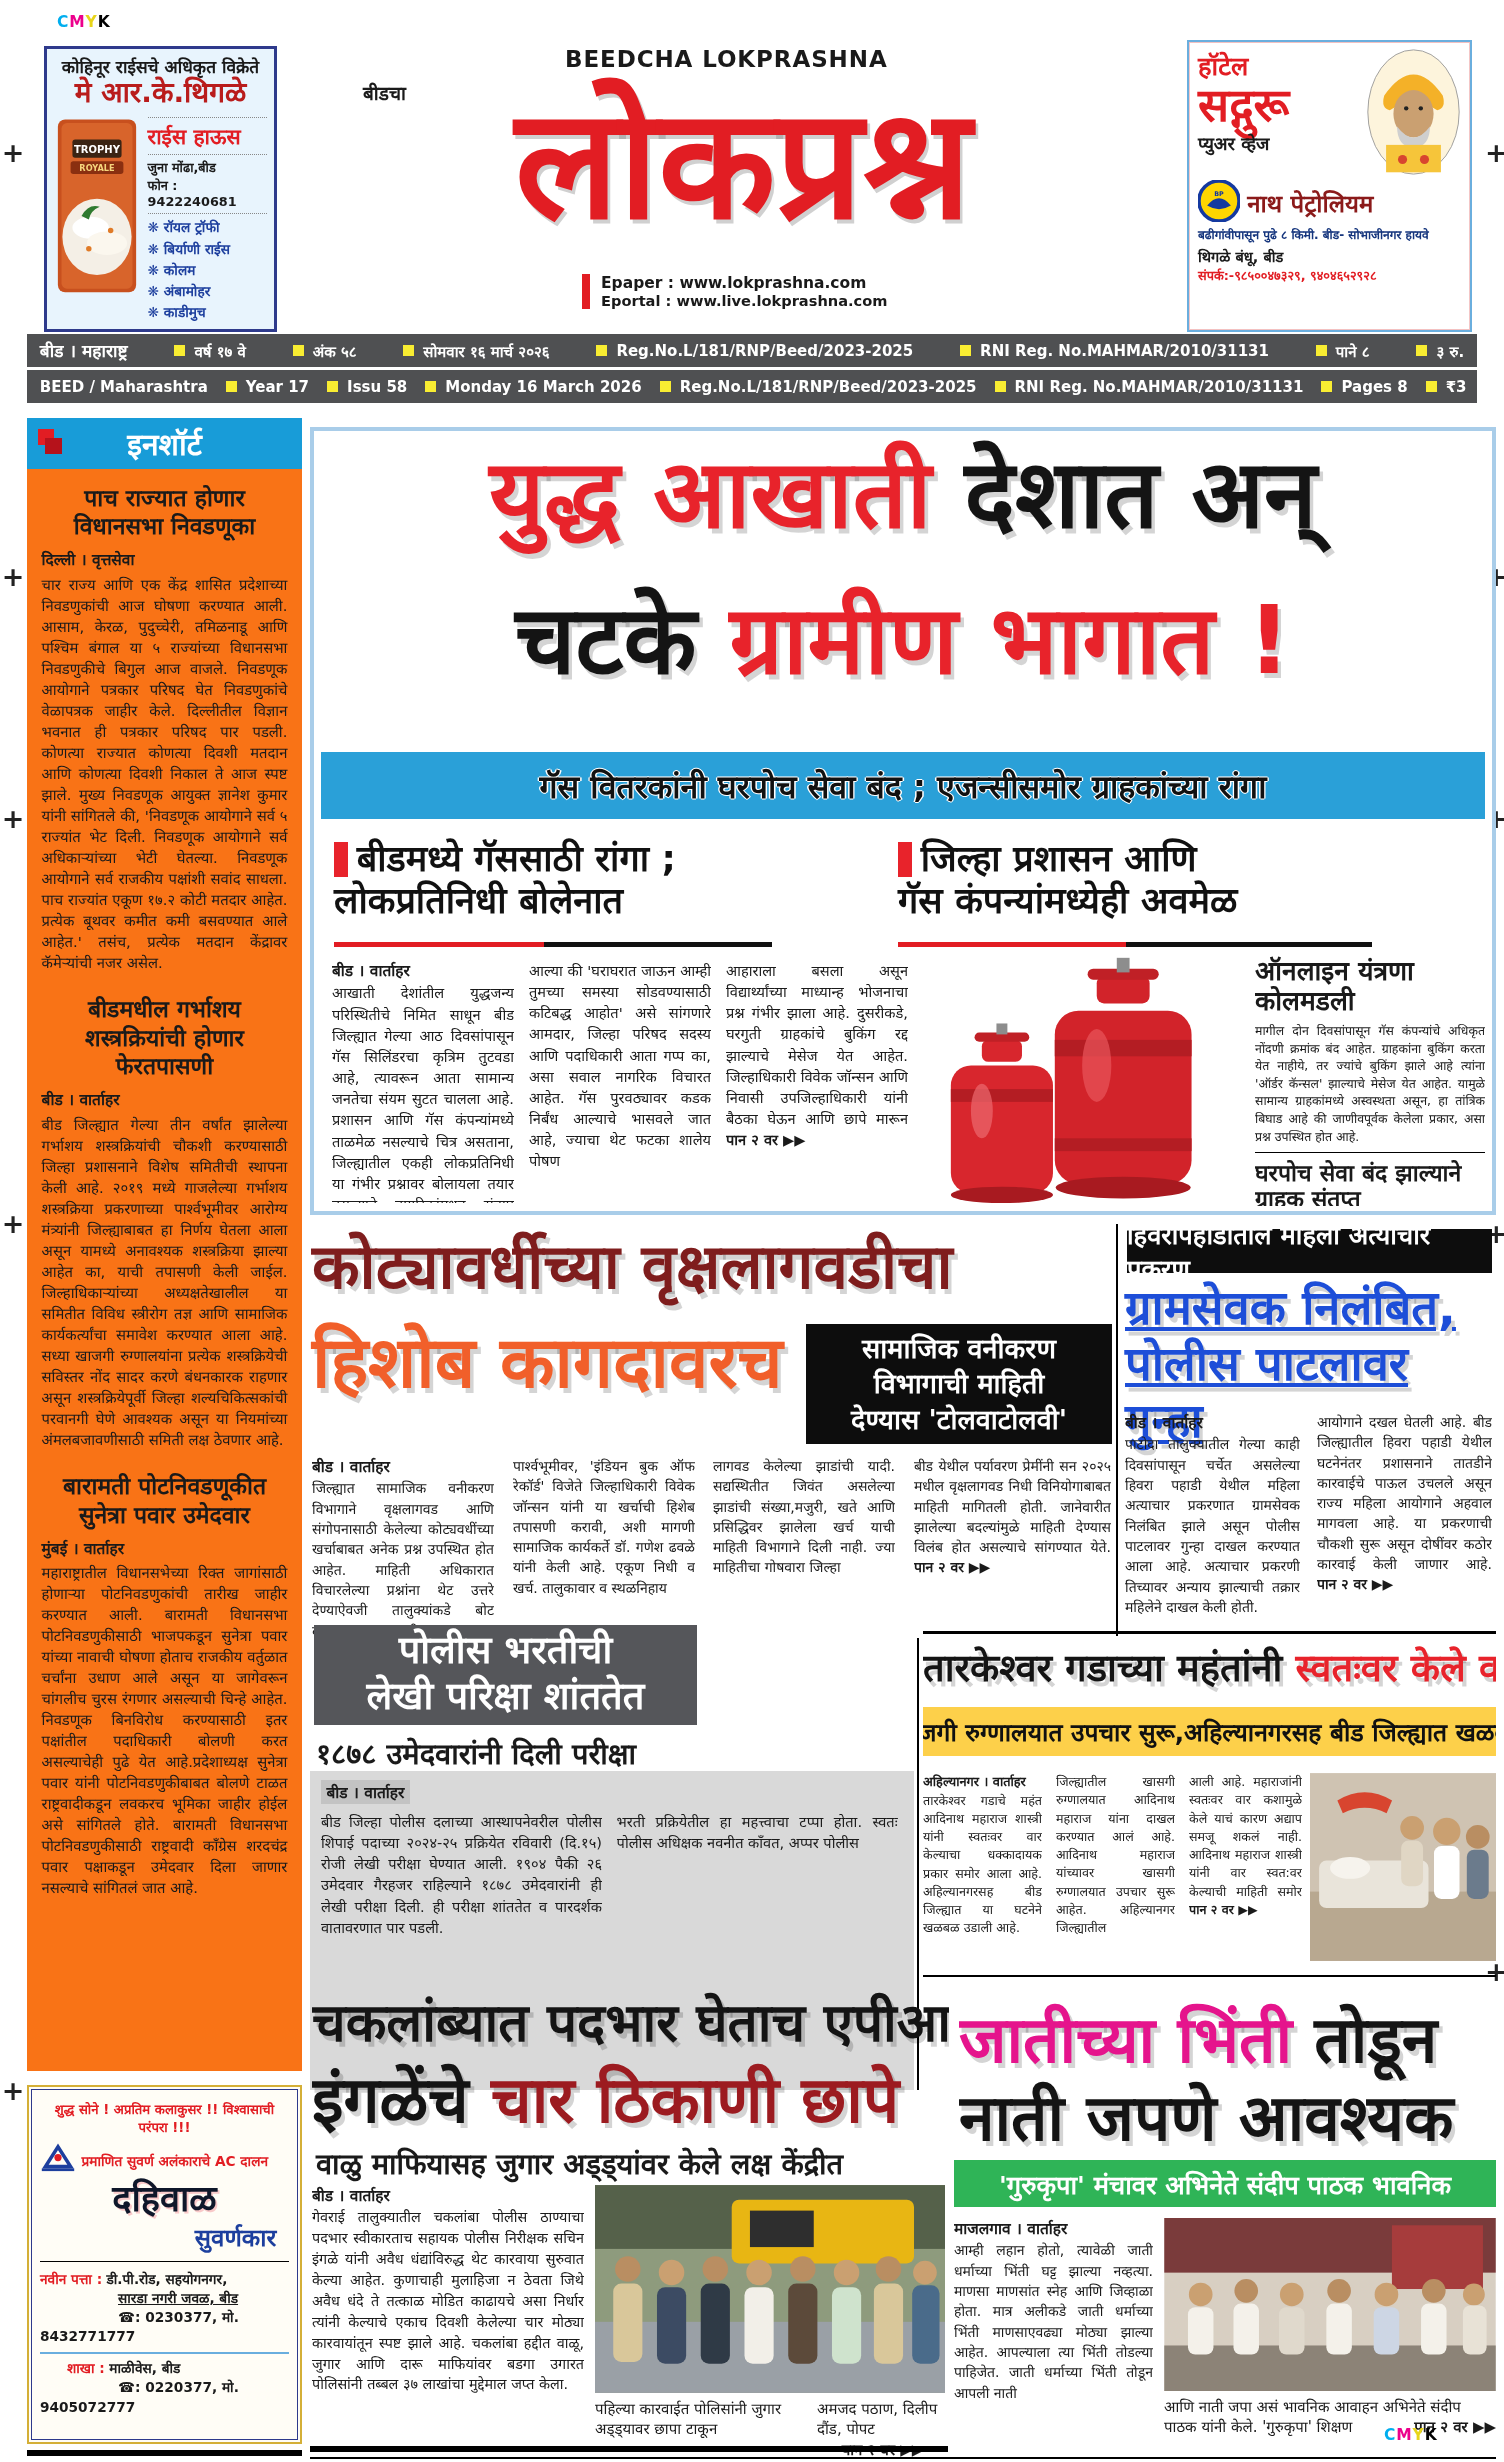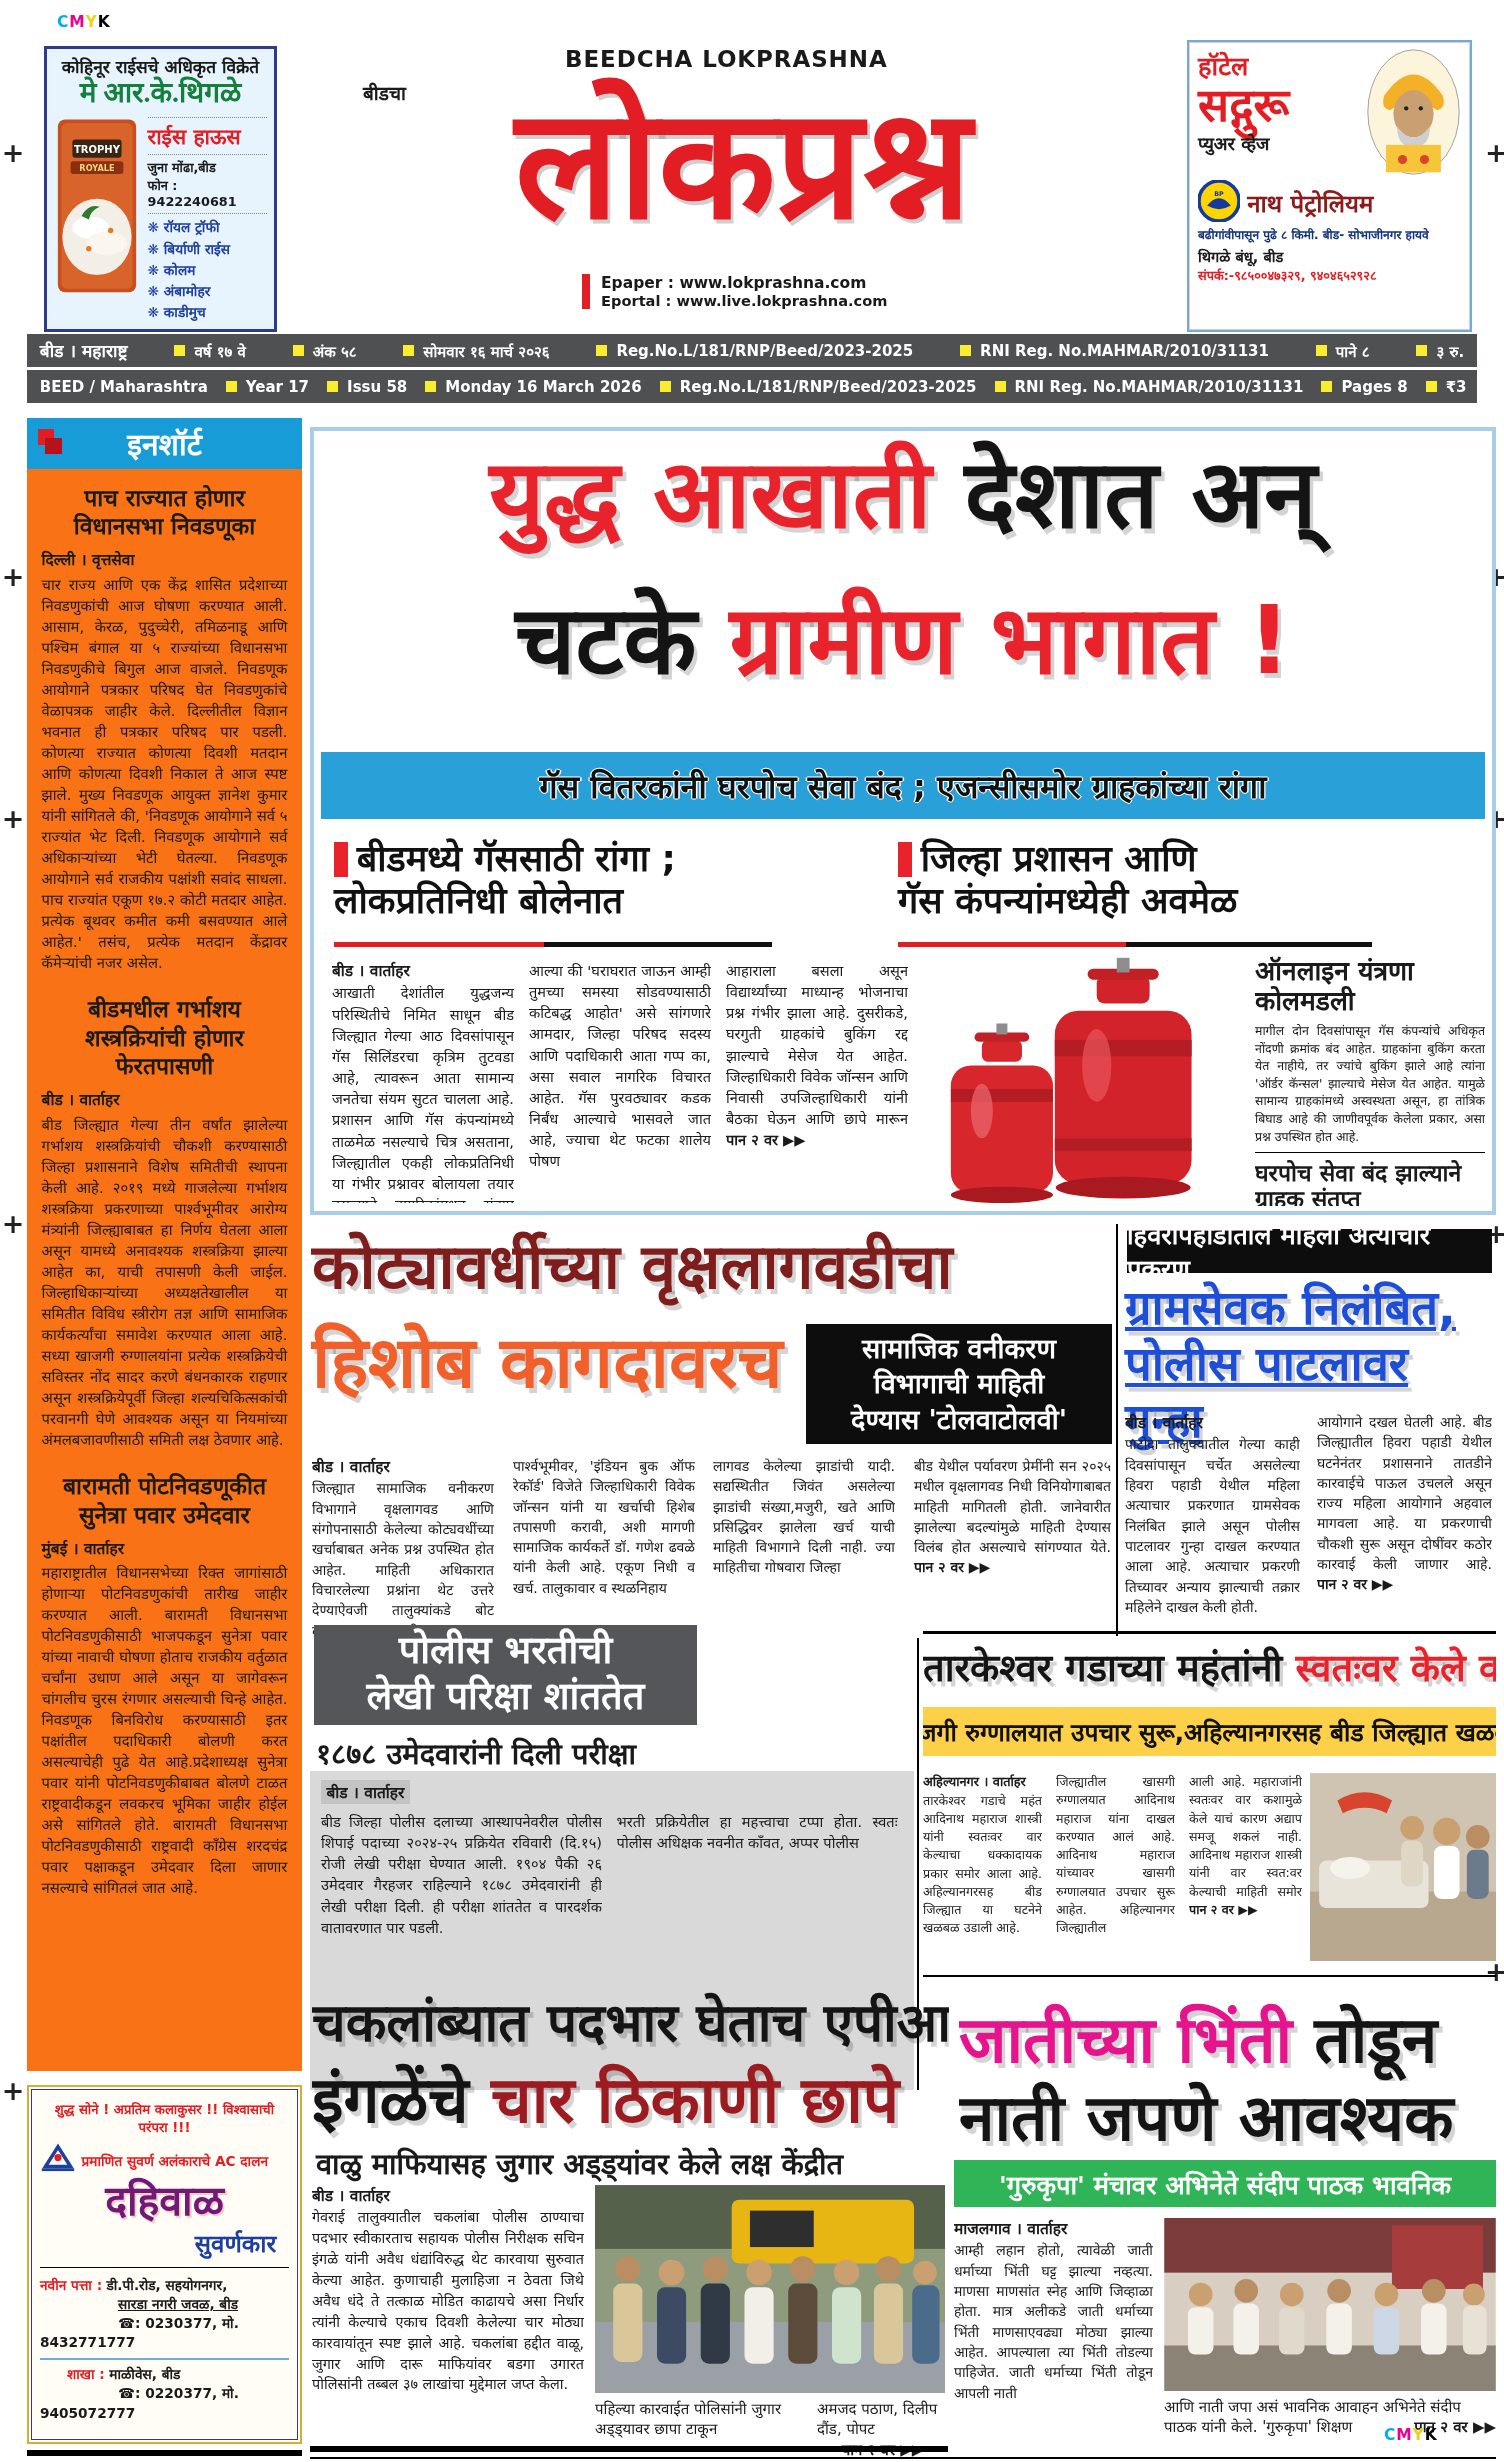--- a/index.html
+++ b/index.html
@@ -73,21 +73,21 @@
   <div class="regmark" style="left:1485px;top:803px;">+</div>
   <div class="regmark" style="left:1485px;top:1218px;">+</div>
   <div class="regmark" style="left:1485px;top:1956px;">+</div>
 
   <div class="abs cmyk" style="left:57px;top:12.8px;">
     <span style="color:#00aeef">C</span><span style="color:#ec008c">M</span><span style="color:#e8d51a">Y</span><span style="color:#000">K</span>
   </div>
 
   <div class="ricead">
     <div class="ctr b" style="font-size:17.3px;">कोहिनूर राईसचे अधिकृत विक्रेते</div>
-    <div class="ctr b" style="font-size:28px;color:#15803d;line-height:1.1;font-family:Liberation Serif, serif;">मे आर.के.थिगळे</div>
+    <div class="ctr b" style="font-size:28px;color:#b91c1c;line-height:1.1;">मे आर.के.थिगळे</div>
     <div style="display:flex;margin-top:5.5px;gap:7.3px;">
       <div style="flex:0 0 86px;">
         <svg width="86" height="182" viewBox="0 0 94 200">
           <rect x="4" y="6" width="86" height="190" rx="8" fill="#c8501e"></rect>
           <rect x="8" y="10" width="78" height="182" rx="6" fill="#d8642b"></rect>
           <rect x="20" y="28" width="54" height="20" rx="3" fill="#3a2414"></rect>
           <text x="47" y="43" font-size="11" fill="#fff" text-anchor="middle" font-weight="bold">TROPHY</text>
           <rect x="18" y="52" width="58" height="14" rx="3" fill="#8a2f10"></rect>
           <text x="47" y="63" font-size="9" fill="#f6d57c" text-anchor="middle" font-weight="bold">ROYALE</text>
           <ellipse cx="47" cy="135" rx="38" ry="42" fill="#f4efe6"></ellipse>
@@ -476,21 +476,21 @@
     <div style="display:flex;align-items:center;gap:5.5px;margin-top:7.3px;">
       <span>
         <svg width="36" height="31" viewBox="0 0 40 34">
           <path d="M6 26 L20 4 L34 26 Z" fill="none" stroke="#1d3f9e" stroke-width="4"></path>
           <circle cx="20" cy="16" r="4" fill="#e21d23"></circle>
           <rect x="2" y="28" width="36" height="3" fill="#1d3f9e"></rect>
         </svg>
       </span>
       <span class="b" style="font-size:13.7px;color:#e21d23;">प्रमाणित सुवर्ण अलंकाराचे AC दालन</span>
     </div>
-    <div class="ctr b" style="font-size:41px;color:#701a75;line-height:1.2;text-shadow:1.8px 1.8px 0 #f9c9c9;">दहिवाळ</div>
+    <div class="ctr b" style="font-size:36px;color:#0f172a;line-height:1.2;text-shadow:1.8px 1.8px 0 #f9c9c9;">दहिवाळ</div>
     <div class="b" style="font-size:24px;color:#1d3f9e;text-align:right;margin-right:12.8px;">सुवर्णकार</div>
     <div style="height:1.8px;background:#000;margin:7.3px 0;"></div>
     <div style="font-size:13.7px;line-height:1.4;">
       <span class="b" style="color:#e21d23;">नवीन पत्ता :</span>
       <span class="b">डी.पी.रोड, सहयोगनगर,</span><br>
       <span class="b" style="margin-left:78px;text-decoration:underline;">सारडा नगरी जवळ, बीड</span><br>
       <span class="b" style="margin-left:78px;">☎: 0230377, मो. 8432771777</span>
     </div>
     <div style="height:1.8px;background:#6aaede;margin:5.5px 0;"></div>
     <div style="font-size:13.7px;line-height:1.4;">

